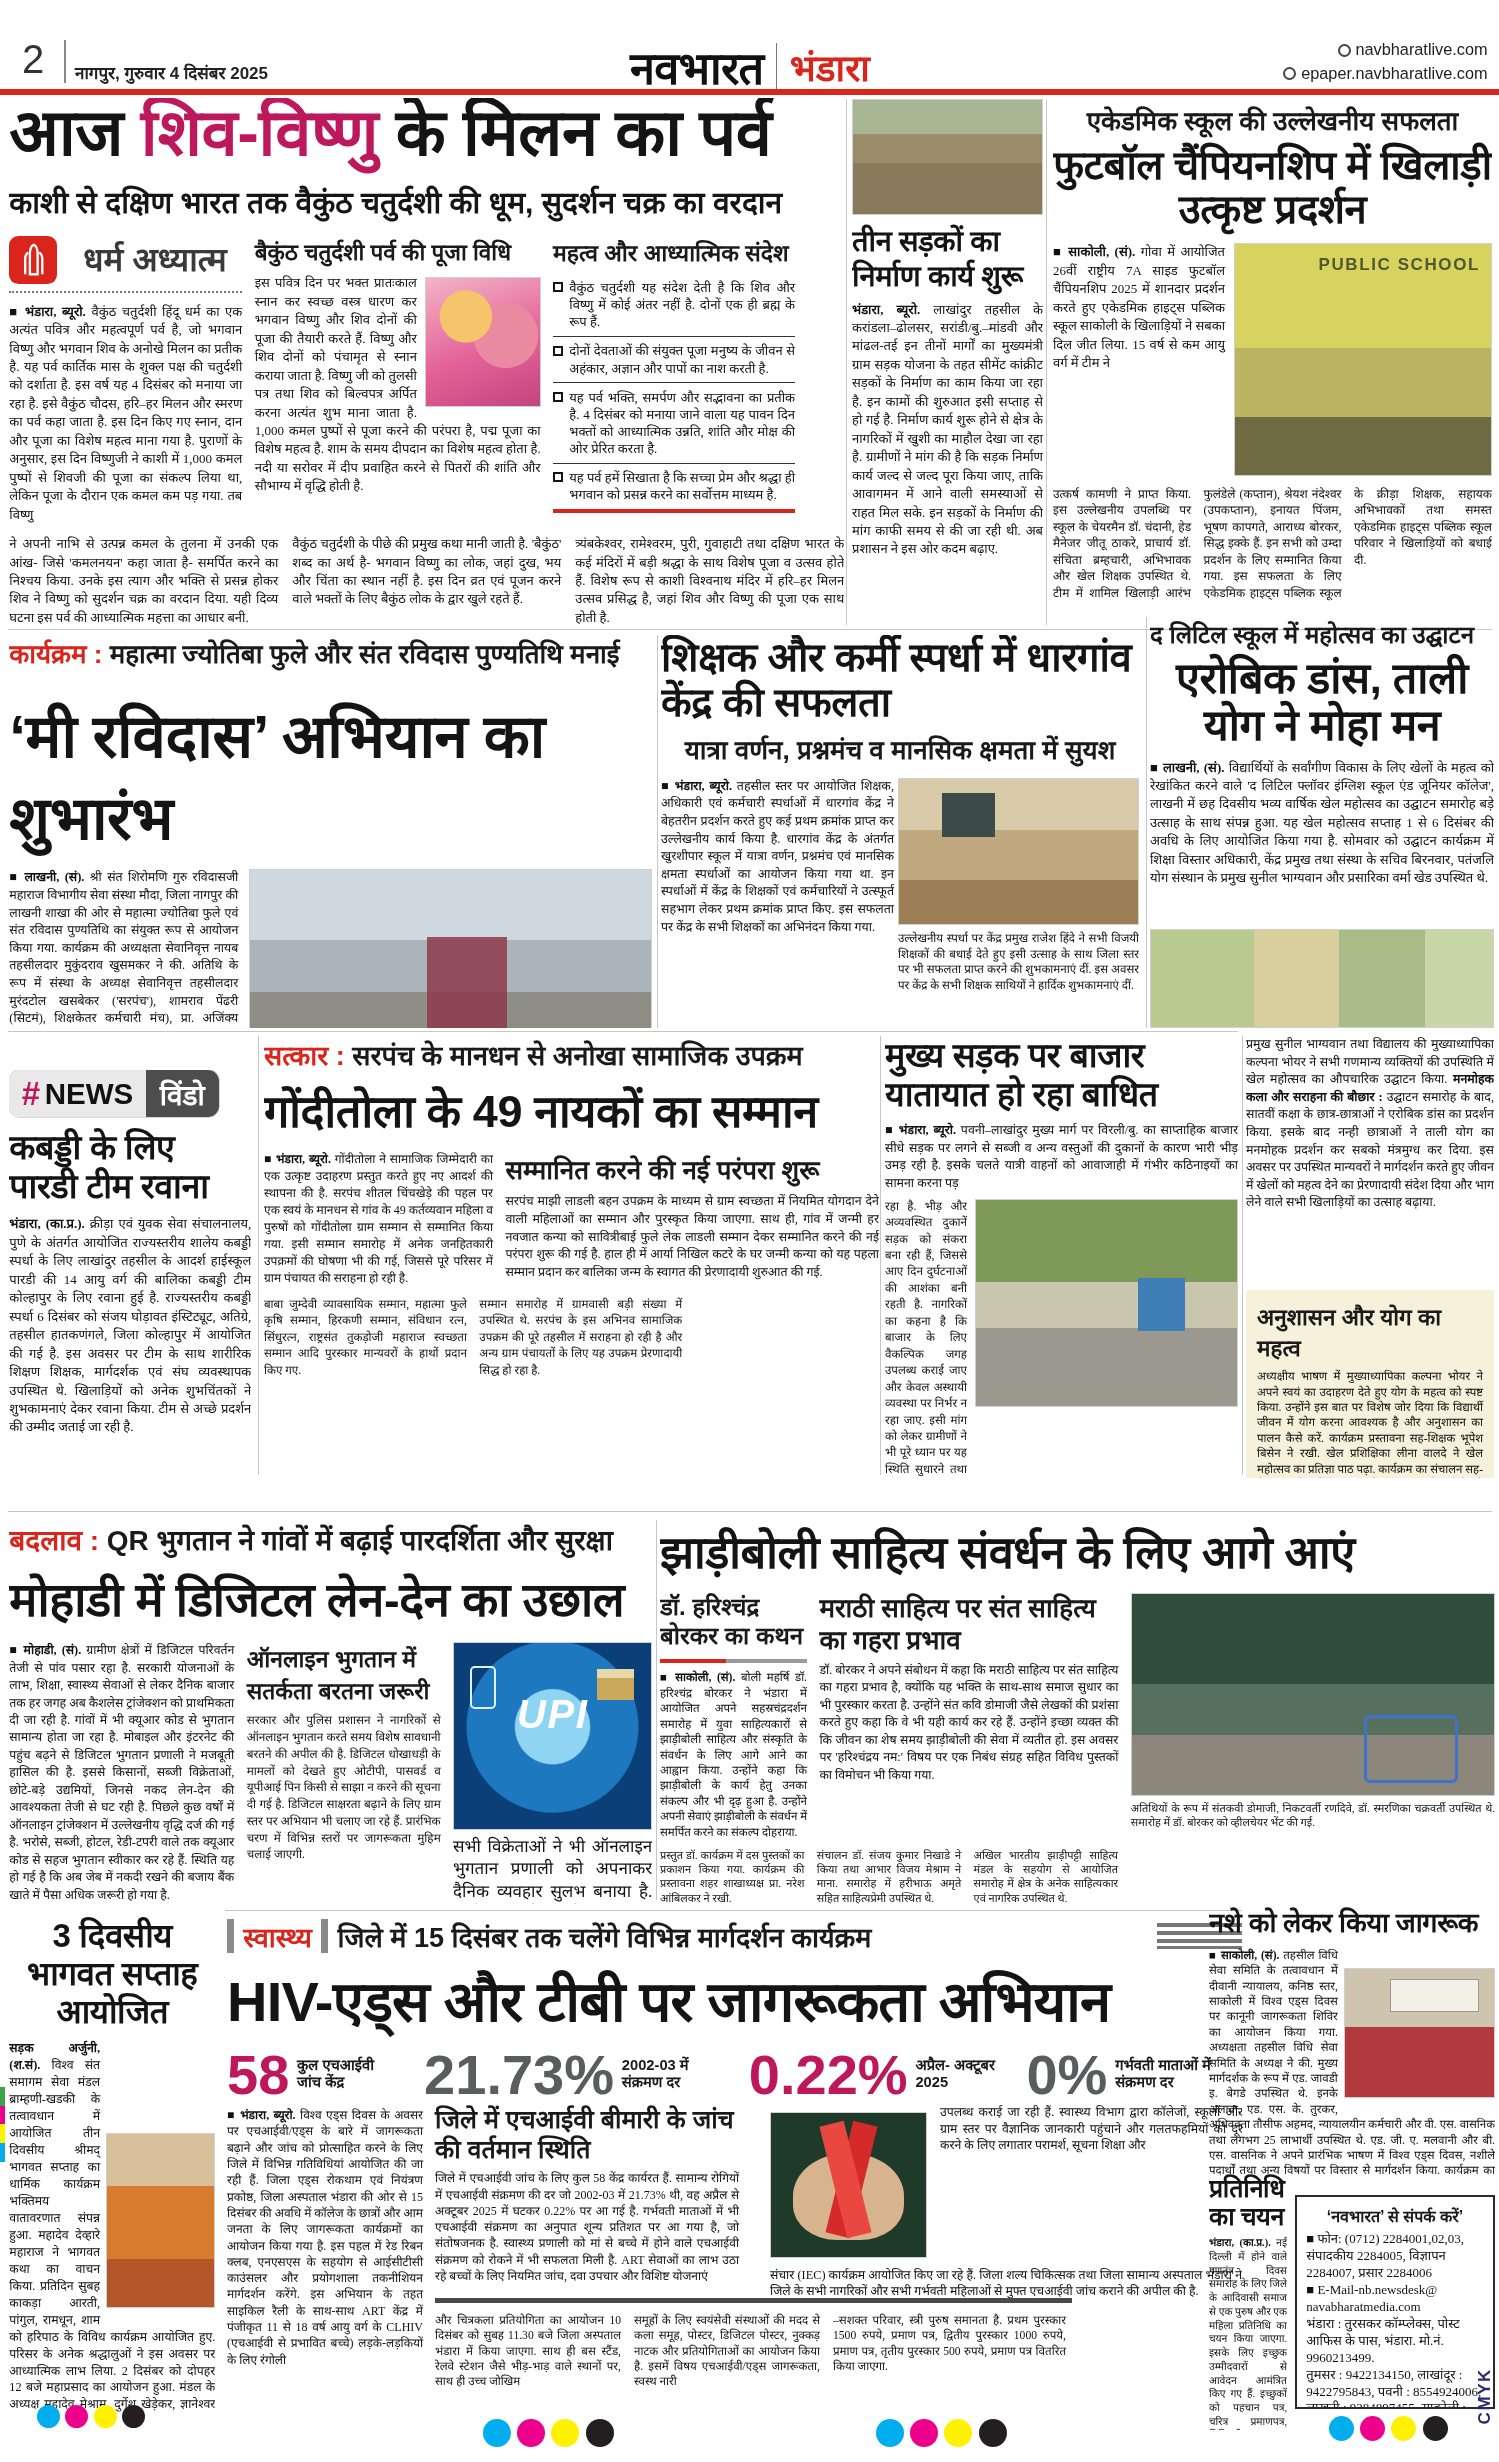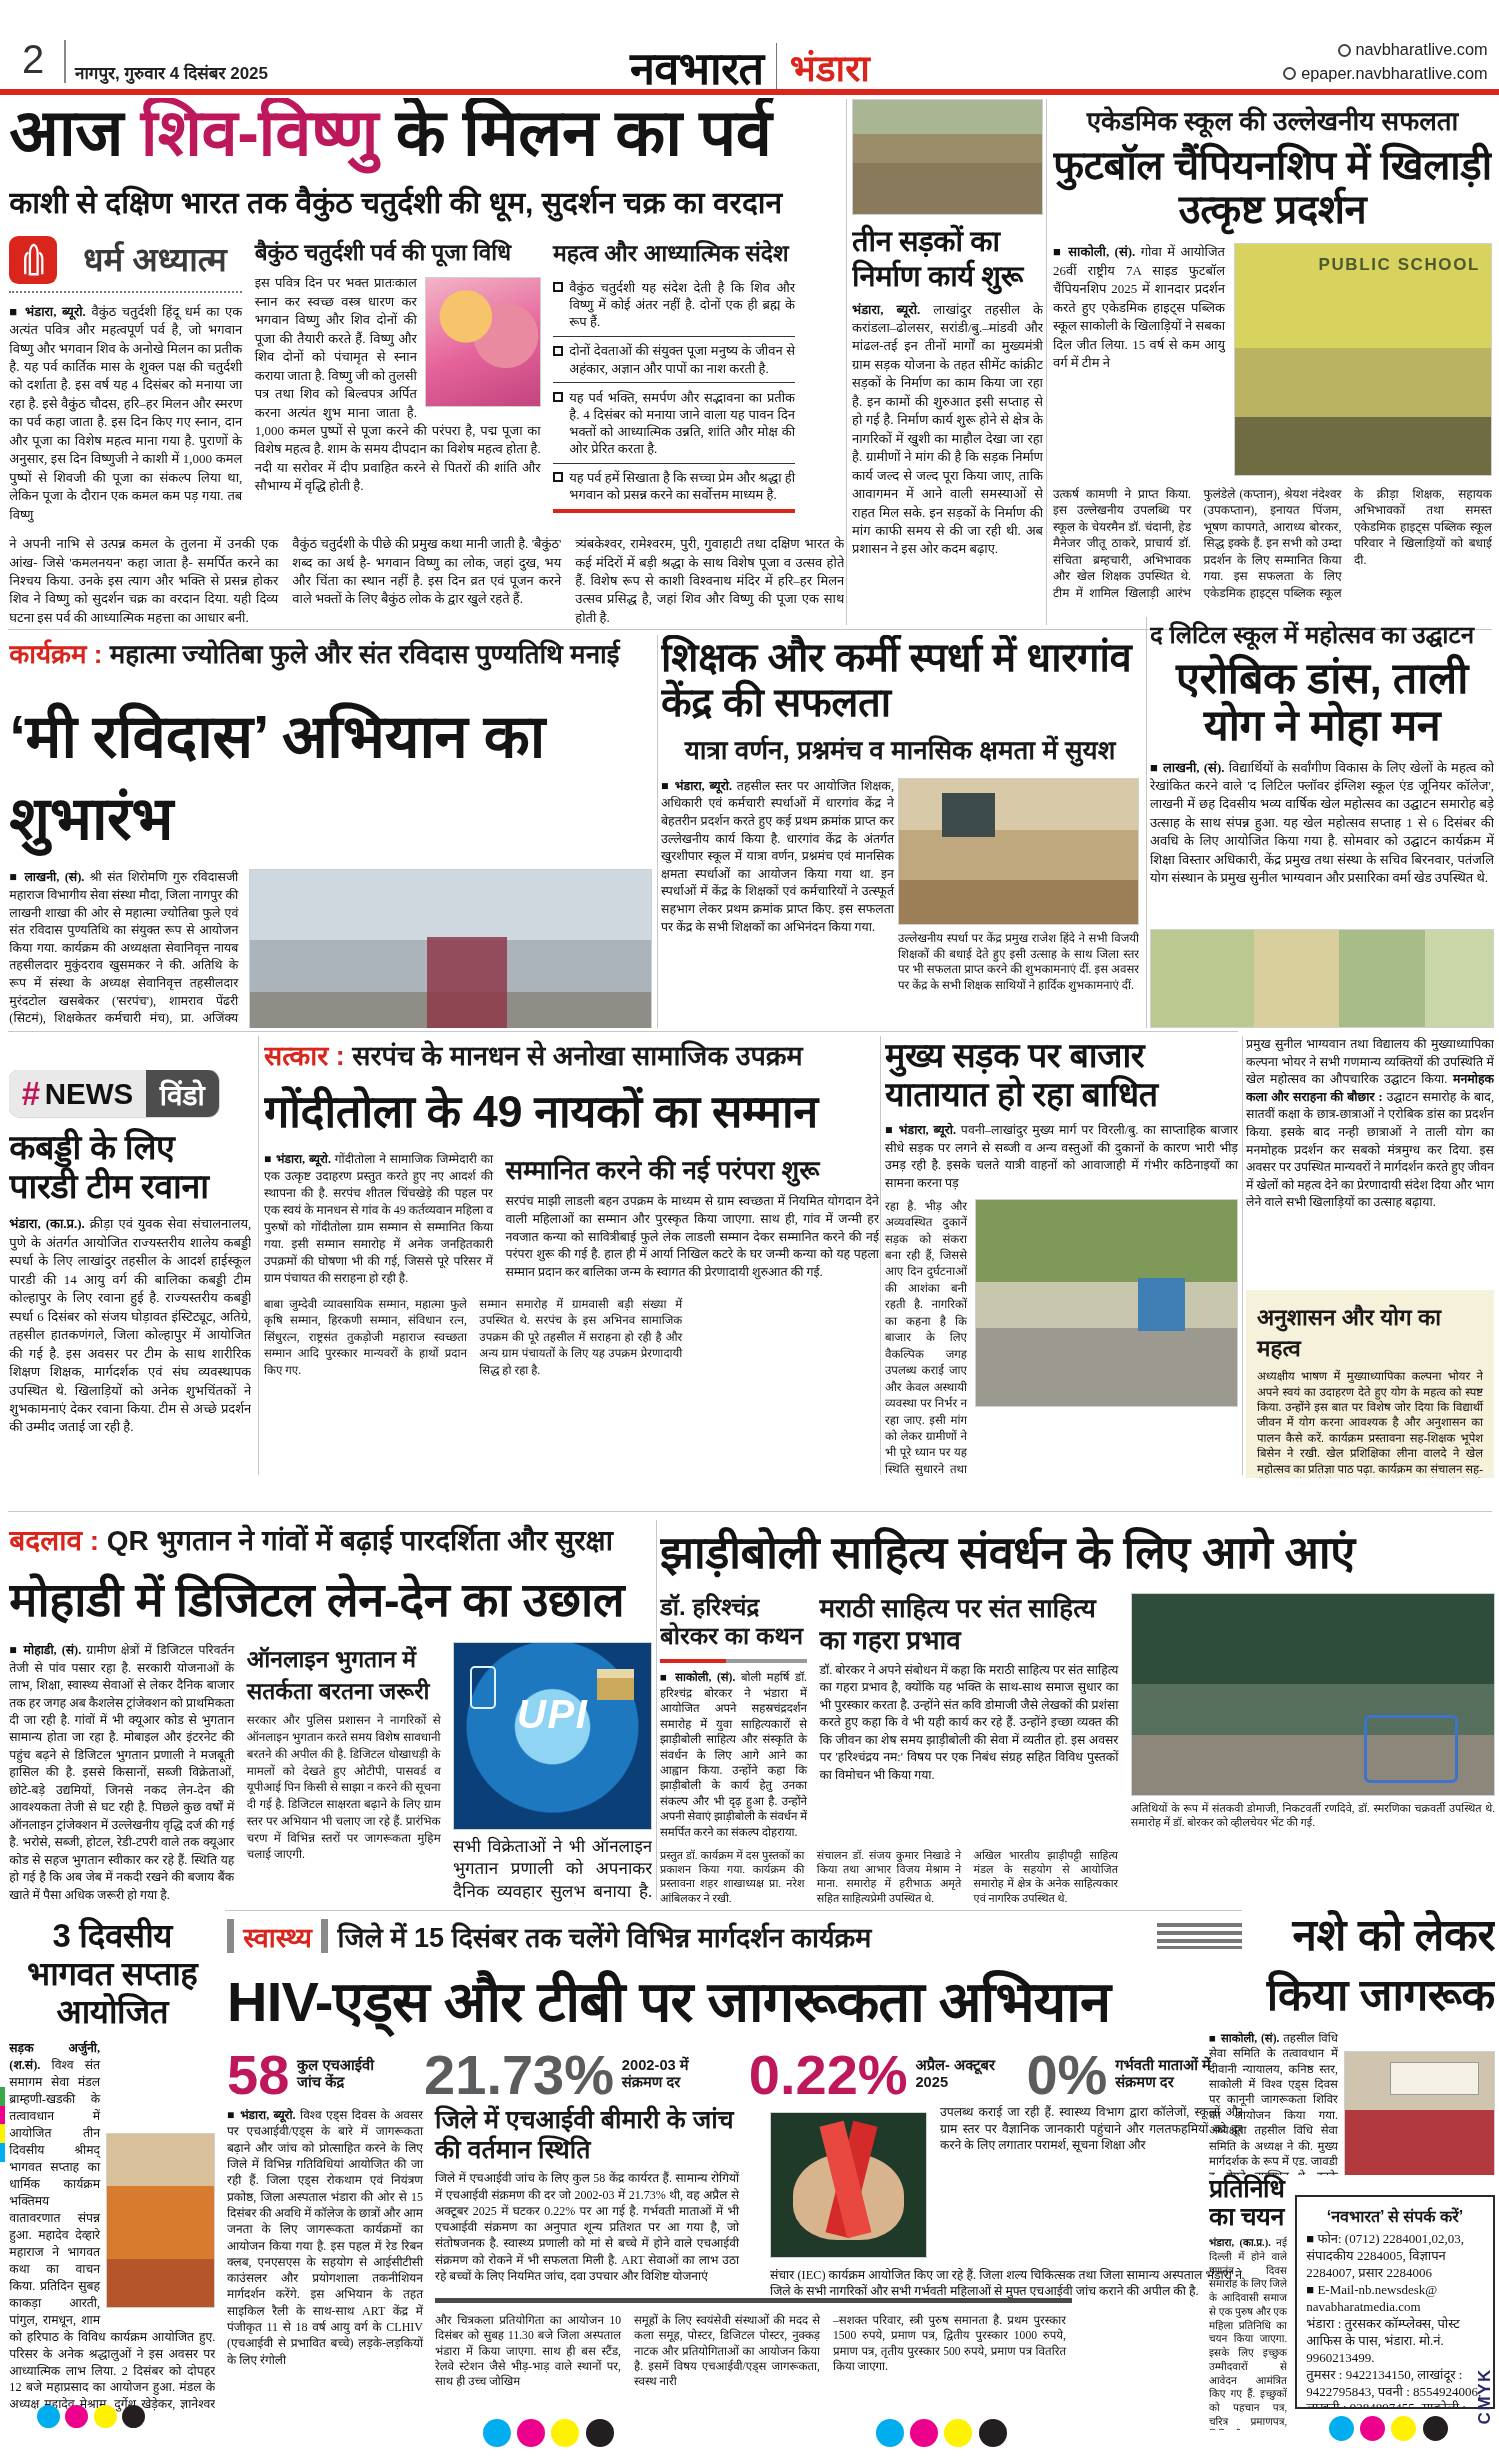--- a/index.html
+++ b/index.html
@@ -396,21 +396,21 @@
     </div>
   </div>
   <div style="position:absolute;left:37px;top:2405px;display:flex;gap:5.4px">
     <span class="dot" style="width:23px;height:23px;background:#00aeef"></span>
     <span class="dot" style="width:23px;height:23px;background:#ec008c"></span>
     <span class="dot" style="width:23px;height:23px;background:#fff200"></span>
     <span class="dot" style="width:23px;height:23px;background:#231f20"></span>
   </div>
 
   <div class="art" style="left:1209px;top:1903px;width:286px;height:272px">
-    <div class="hl" style="font-size:44px;text-align:right">नशे को लेकर किया जागरूक</div>
+    <div class="hl" style="font-size:27px;text-align:left">नशे को लेकर किया जागरूक</div>
     <div style="margin-top:7.8px">
       <div class="photo" style="float:right;width:151px;height:130px;margin:20px 0 4.7px 6.2px;background:
            linear-gradient(180deg,#cfc4ae 0 45%,#b23a3f 45% 100%)">
         <span style="position:absolute;left:30%;top:8%;width:60%;height:26%;background:#f3f0e6;border:0.8px solid #999"></span>
       </div>
       <p class="body j" style="font-size:11.5px;line-height:1.34">
         <b class="dl">■ साकोली, (सं).</b> <span>तहसील विधि सेवा समिति के तत्वावधान में दीवानी न्यायालय, कनिष्ठ स्तर, साकोली में विश्व एड्स दिवस पर कानूनी जागरूकता शिविर का आयोजन किया गया. अध्यक्षता तहसील विधि सेवा समिति के अध्यक्ष ने की. मुख्य मार्गदर्शक के रूप में एड. जावडी इ. बेगडे उपस्थित थे. इनके अलावा, एड. एस. के. तुरकर, अधिवक्ता तौसीफ अहमद, न्यायालयीन कर्मचारी और वी. एस. वासनिक तथा लगभग 25 लाभार्थी उपस्थित थे. एड. जी. ए. मलवानी और बी. एस. वासनिक ने अपने प्रारंभिक भाषण में विश्व एड्स दिवस, नशीले पदार्थों तथा अन्य विषयों पर विस्तार से मार्गदर्शन किया. कार्यक्रम का आभार एल. ए. मल्लानी ने माना.</span>
       </p>
     </div>
   </div>

